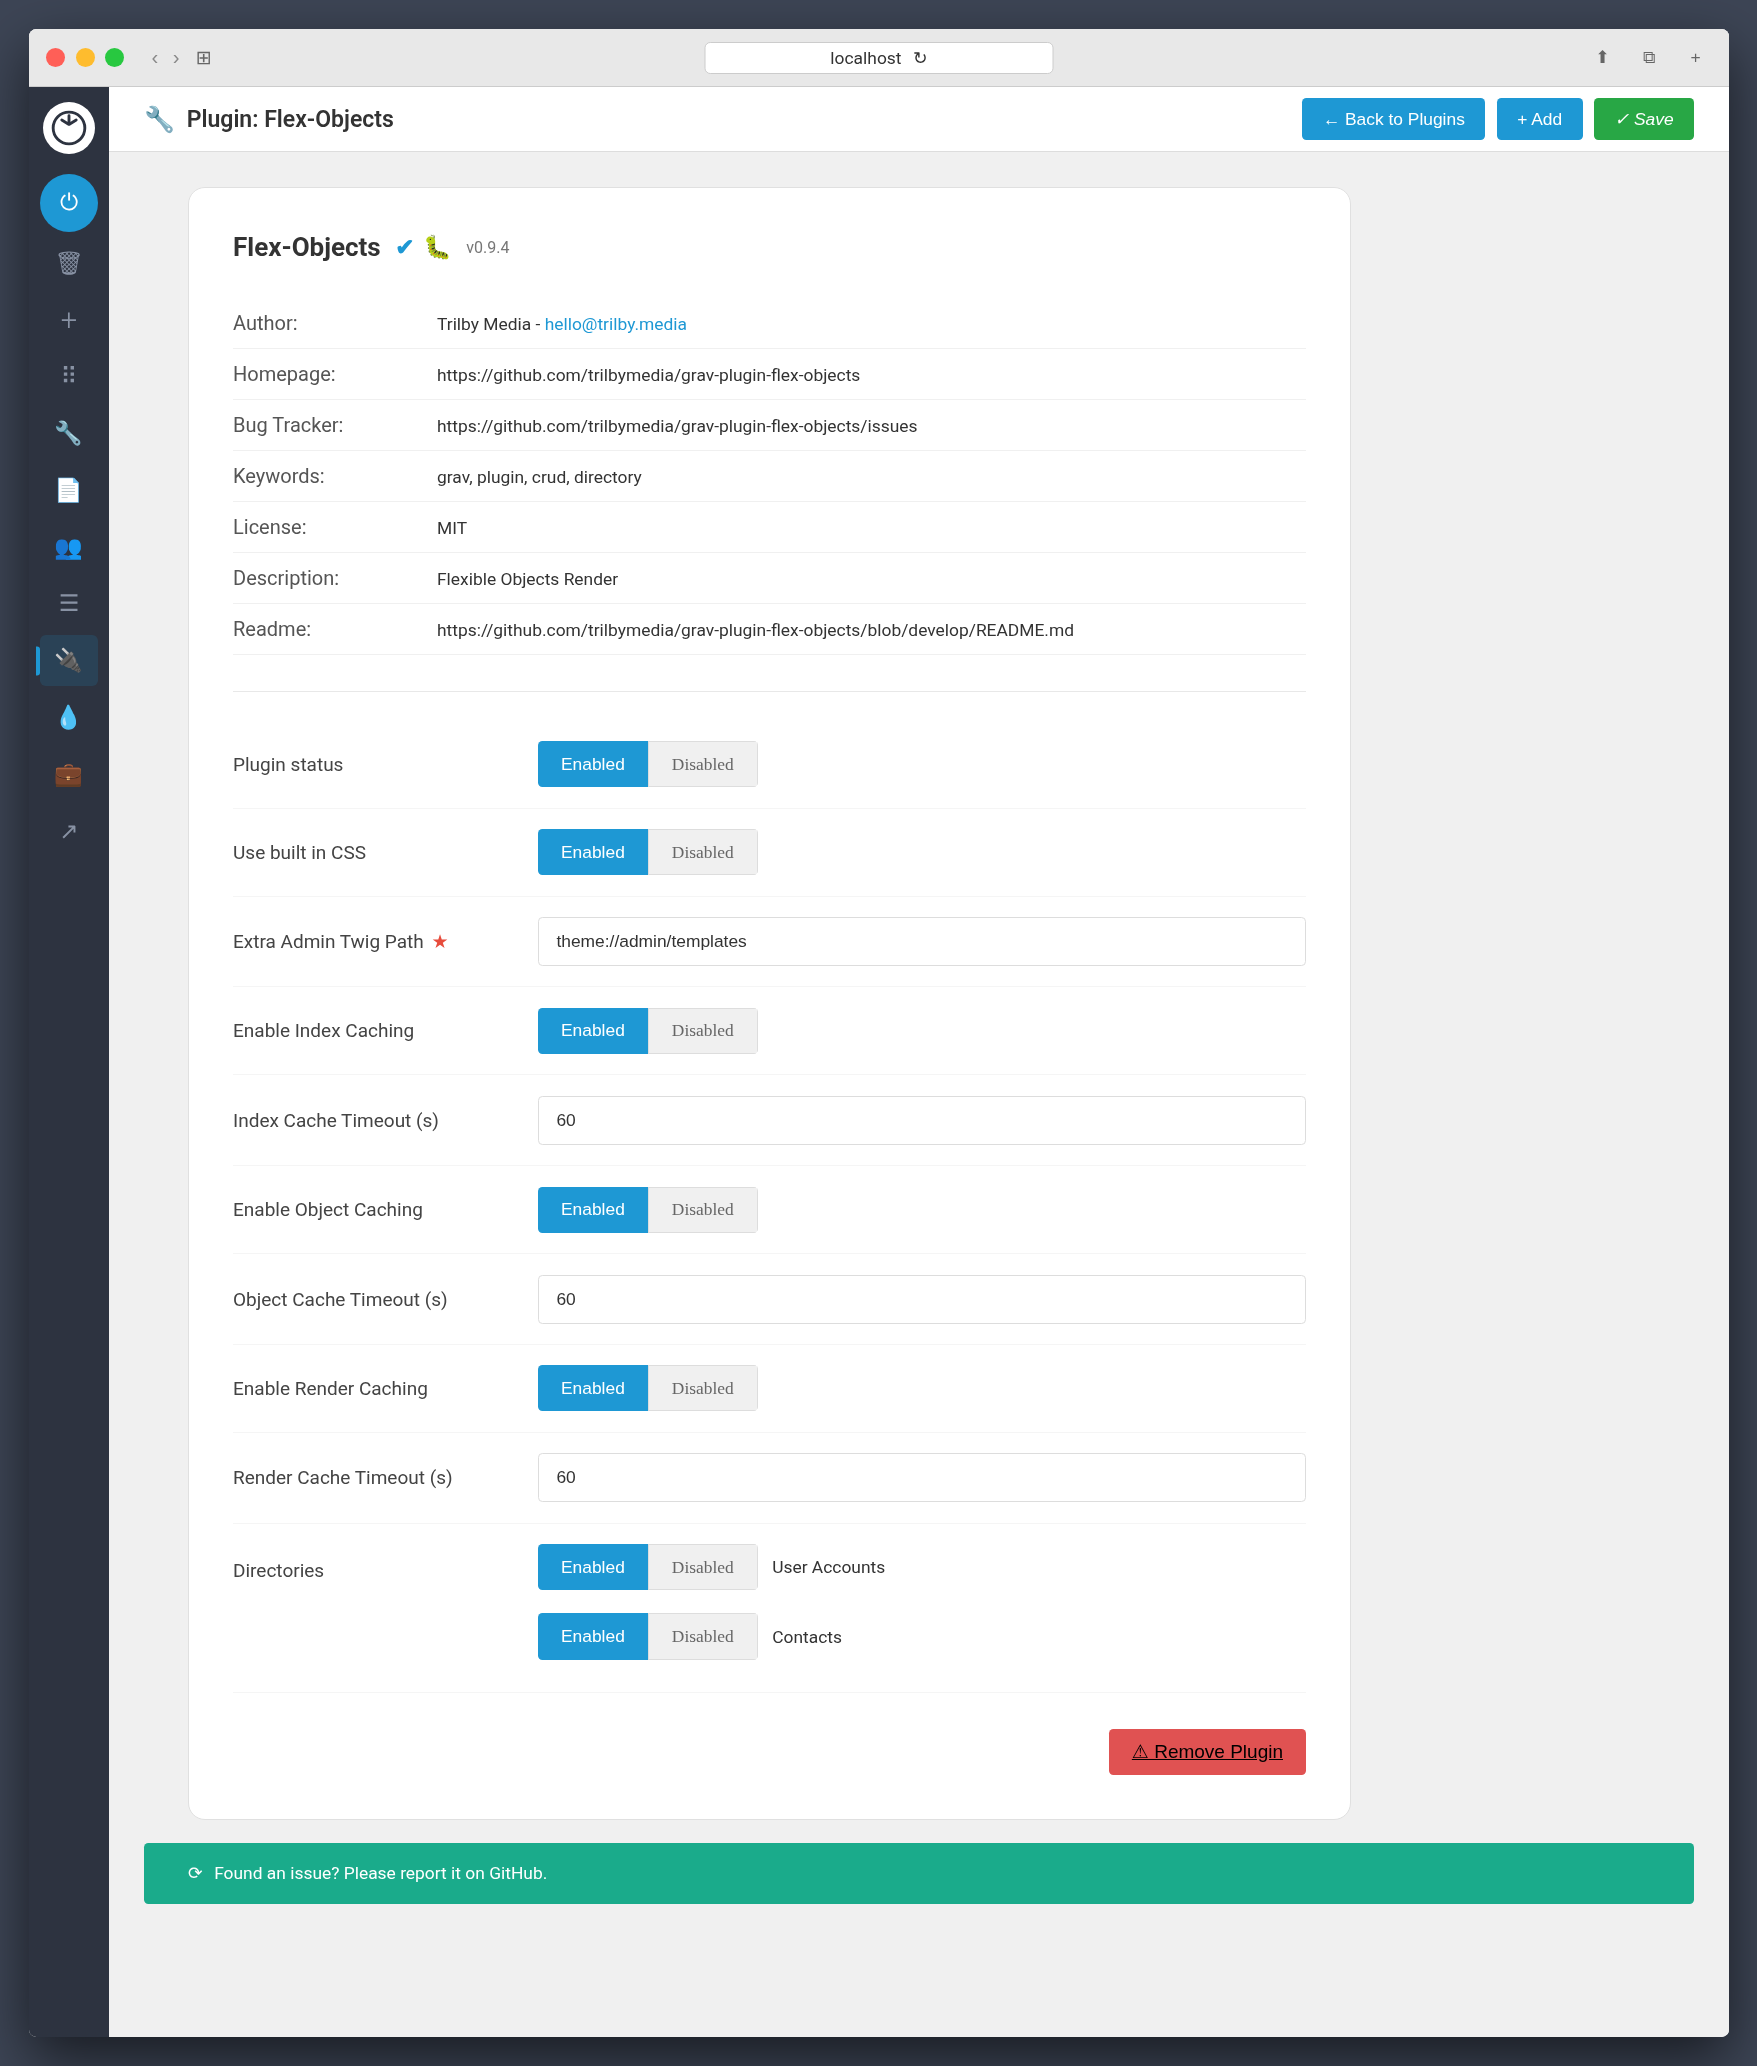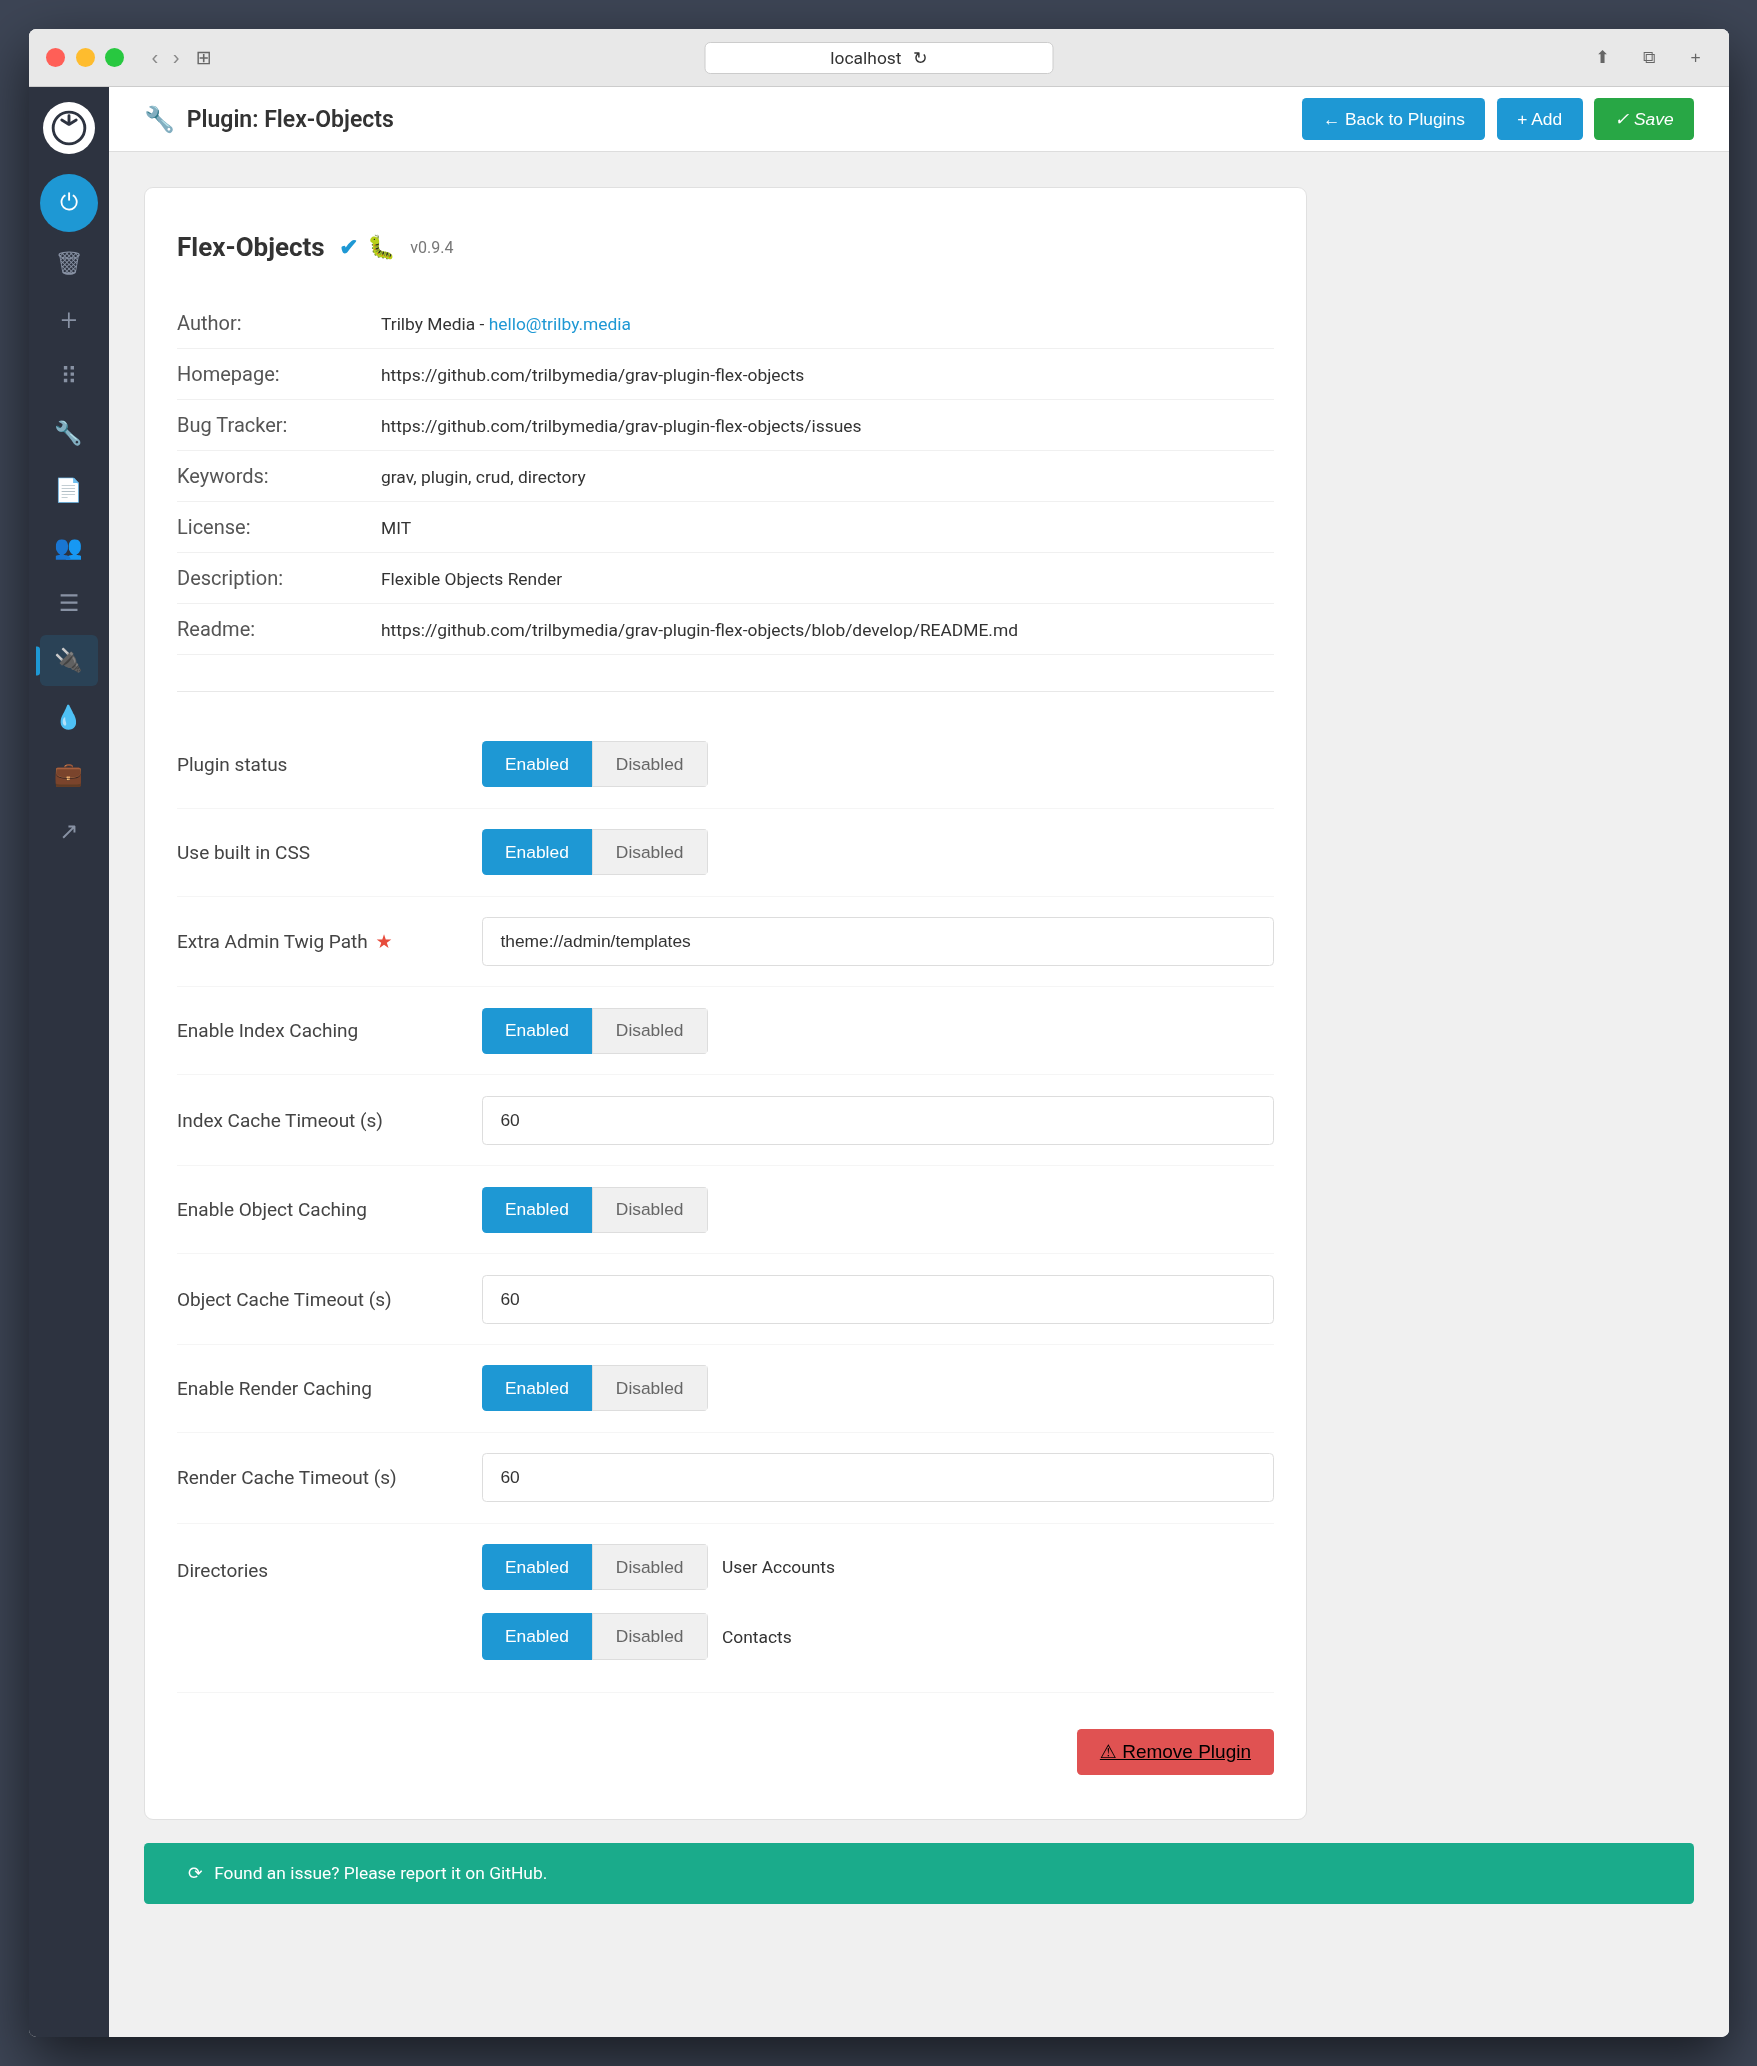--- a/index.html
+++ b/index.html
@@ -234,24 +234,25 @@
     
     .scroll-area {
       flex: 1;
       overflow-y: auto;
       padding: 35px 35px;
     }
 
     
     .plugin-card {
       background: white;
-      border-radius: 9px;
+      border-radius: 17px;
       border: 0.7px solid #e0e0e0;
-      padding: 44px 32px;
+      padding: 44px 44px;
       max-width: 1163px;
+      margin-left: 44px;
     }
 
     .plugin-header {
       display: flex;
       align-items: center;
       gap: 14.5px;
       margin-bottom: 36px;
       font-size: 26px;
       font-weight: 700;
       color: #333;
@@ -360,20 +361,21 @@
 
     .toggle-btn.on {
       background: #1e98d4;
       color: white;
     }
 
     .toggle-btn.off {
       background: #f0f0f0;
       color: #666;
       border: 0.7px solid #ddd;
+      font-family: Liberation Serif, serif;
     }
 
     
     .text-input {
       width: 100%;
       padding: 13px 17.4px;
       font-size: 17.4px;
       border: 0.7px solid #ddd;
       border-radius: 4.4px;
       color: #333;

